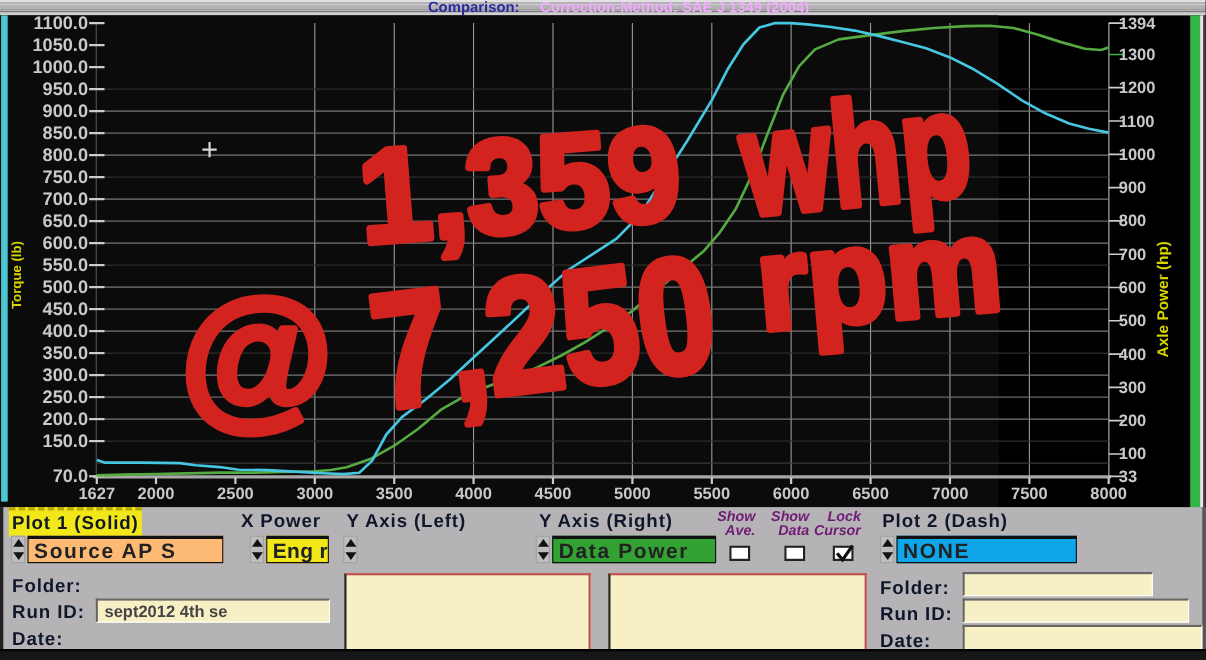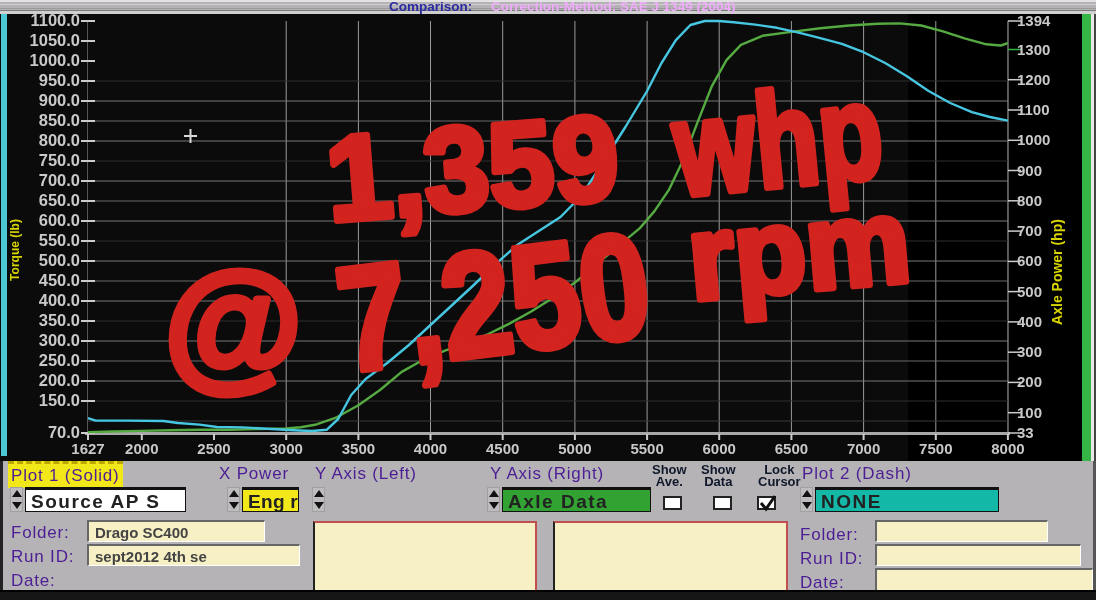--- a/index.html
+++ b/index.html
@@ -9,22 +9,22 @@
 #titlebar2 { left:0; top:11px; width:1096px; height:3px; background:#cfcfcf; }
 #title-text { left:389px; top:-1px; font-size:13.5px; font-weight:bold; color:#2a2aa0; }
 #title-text2 { left:491px; top:-1px; font-size:13.5px; font-weight:bold; color:#f0abfc; }
 #chart { left:0; top:14px; width:908px; height:447px; background:#0b0b0b; }
 #cyanstrip { left:1px; top:0; width:6px; height:442px; background:#4cc8d4; }
 #greenstrip { left:1082px; top:0; width:9px; height:451px; background:#35b545; }
 #whiteedge { left:1091px; top:0; width:3px; height:447px; background:#e8e8e8; }
 #darkedge { left:1094px; top:0; width:2px; height:447px; background:#444; }
 #panel { left:0; top:461px; width:1096px; height:129px; background:#b5b3b5; border-left:3px solid #222; border-right:3px solid #555; }
 #bottomstrip { left:0; top:590px; width:1096px; height:10px; background:#161616; border-top:2px solid #000; }
-.lbl { position:absolute; font-weight:normal; color:#4c1d95; font-size:17px; letter-spacing:0.8px; white-space:nowrap; }
-.small-lbl { position:absolute; font-weight:bold; color:#0f172a; font-size:13px; line-height:12px; text-align:center; white-space:nowrap; }
+.lbl { position:absolute; font-weight:bold; color:#0f172a; font-size:17px; letter-spacing:0.8px; white-space:nowrap; }
+.small-lbl { position:absolute; font-weight:bold; color:#701a75; font-size:13px; line-height:12px; text-align:right; white-space:nowrap;font-style:italic; }
 .combo { position:absolute; height:25px; border:1px solid #111; border-top:3px solid #111; font-weight:bold; font-size:19px; letter-spacing:1.5px; color:#222; padding:1px 0 0 5px; white-space:nowrap; overflow:hidden; }
 .spin { position:absolute; width:13px; height:25px; background:#bebcbe; border:1px solid #a0a0a0; }
 .spin:before { content:""; position:absolute; left:1px; top:2px; border-left:5px solid transparent; border-right:5px solid transparent; border-bottom:7px solid #111; }
 .spin:after { content:""; position:absolute; left:1px; bottom:2px; border-left:5px solid transparent; border-right:5px solid transparent; border-top:7px solid #111; }
 .input { position:absolute; background:#f7f0c4; border-top:2px solid #666; border-left:2px solid #666; border-right:1px solid #fff; border-bottom:1px solid #fff; font-size:15px; font-weight:bold; color:#444; padding:2px 0 0 6px; white-space:nowrap; overflow:hidden; }
 .cb { position:absolute; width:19px; height:14px; background:#fff; border:2px solid #222; }
 .bigbox { position:absolute; top:60px; height:69px; background:#f7f0c4; border-top:2px solid #c05050; border-right:2px solid #c05050; border-left:2px solid #222; }
 </style></head>
 <body>
 <div id="wrap">
@@ -189,42 +189,41 @@
 </g>
     </svg>
   </div>
   <div id="panel" class="abs">
     <div class="lbl" style="left:5px;top:0px;background:#f2e718;padding:2px 3px 2px 3px;border-top:3px dashed #baa800;">Plot 1 (Solid)</div>
     <div class="lbl" style="left:216px;top:3px;">X Power</div>
     <div class="lbl" style="left:312px;top:3px;">Y Axis (Left)</div>
     <div class="lbl" style="left:487px;top:3px;">Y Axis (Right)</div>
     <div class="small-lbl" style="left:649px;top:3px;">Show<br>Ave.</div>
     <div class="small-lbl" style="left:698px;top:3px;">Show<br>Data</div>
-    <div class="small-lbl" style="left:755px;top:3px;">Lock<br>Cursor</div>
+    <div class="small-lbl" style="left:737px;top:3px;">Lock<br>Cursor</div>
     <div class="lbl" style="left:799px;top:3px;">Plot 2 (Dash)</div>
 
     <div class="spin" style="left:7px;top:26px;"></div>
-    <div class="combo" style="left:22px;top:26px;width:161px;background:#ffffff;">Source AP S</div>
+    <div class="combo" style="left:22px;top:26px;width:178px;background:#fdba74;">Source AP S</div>
     <div class="spin" style="left:224px;top:26px;"></div>
     <div class="combo" style="left:239px;top:26px;width:57px;background:#f2e718;letter-spacing:0.3px;">Eng rpm</div>
     <div class="spin" style="left:309px;top:26px;"></div>
     <div class="spin" style="left:484px;top:26px;"></div>
-    <div class="combo" style="left:499px;top:26px;width:149px;background:#32a232;">Axle Data</div>
+    <div class="combo" style="left:499px;top:26px;width:149px;background:#32a232;">Data Power</div>
     <div class="cb" style="left:660px;top:35px;"></div>
     <div class="cb" style="left:710px;top:35px;"></div>
     <div class="cb" style="left:754px;top:35px;">
         <svg width="19" height="17" viewBox="0 0 19 17" style="position:absolute;left:-1px;top:-4px;overflow:visible">
           <path d="M3 9 L8 15 L17 2" stroke="#111" stroke-width="3" fill="none"></path>
         </svg>
       </div>
     <div class="spin" style="left:797px;top:26px;"></div>
-    <div class="combo" style="left:812px;top:26px;width:184px;background:#14b8a6;">NONE</div>
+    <div class="combo" style="left:812px;top:26px;width:164px;background:#0ea5e9;">NONE</div>
 
     <div class="lbl" style="left:8px;top:62px;">Folder:</div>
-    <div class="input" style="left:84px;top:59px;width:178px;height:22px;">Drago SC400</div>
     <div class="lbl" style="left:8px;top:86px;">Run ID:</div>
     <div class="input" style="left:84px;top:83px;width:213px;height:22px;">sept2012 4th se</div>
     <div class="lbl" style="left:8px;top:110px;">Date:</div>
 
     <div class="bigbox" style="left:310px;width:224px;"></div>
     <div class="bigbox" style="left:550px;width:235px;"></div>
 
     <div class="lbl" style="left:797px;top:64px;">Folder:</div>
     <div class="input" style="left:872px;top:59px;width:173px;height:22px;"></div>
     <div class="lbl" style="left:797px;top:88px;">Run ID:</div>

